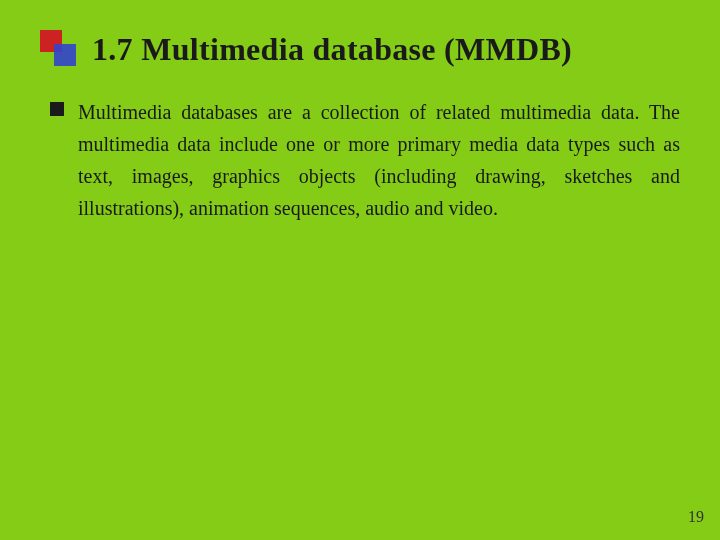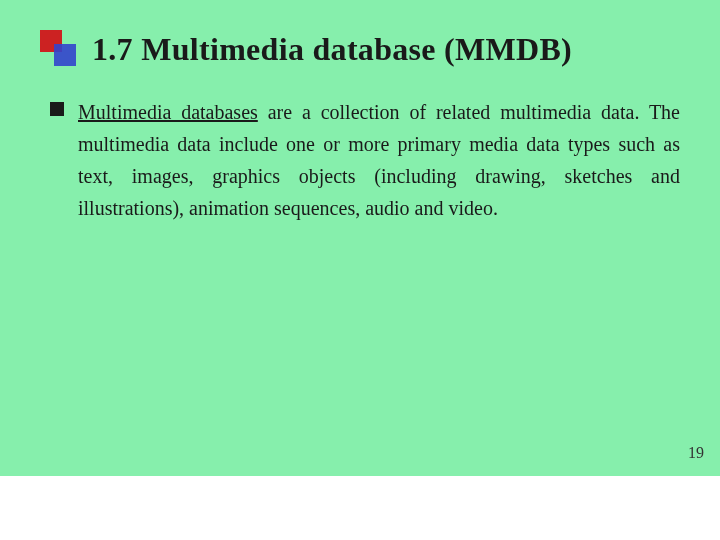--- a/index.html
+++ b/index.html
@@ -12,22 +12,22 @@
       width: 720px;
       height: 540px;
       background: #ffffff;
       font-family: 'Times New Roman', Times, serif;
       overflow: hidden;
       position: relative;
     }
 
     .slide-container {
       width: 720px;
-      height: 476px;
-      background: #86efac;
+      height: 540px;
+      background: #84cc16;
       position: relative;
       padding: 20px 40px;
     }
 
     .header {
       display: flex;
       align-items: center;
       margin-bottom: 28px;
       padding-top: 10px;
     }
@@ -67,21 +67,20 @@
 
     .bullet-text {
       font-size: 20px;
       line-height: 1.6;
       color: #1a1a1a;
       text-align: justify;
       flex: 1;
     }
 
     .underline {
-      text-decoration: underline;
     }
 
     .page-number {
       position: absolute;
       bottom: 14px;
       right: 16px;
       font-size: 16px;
       color: #333333;
     }
   </style>

